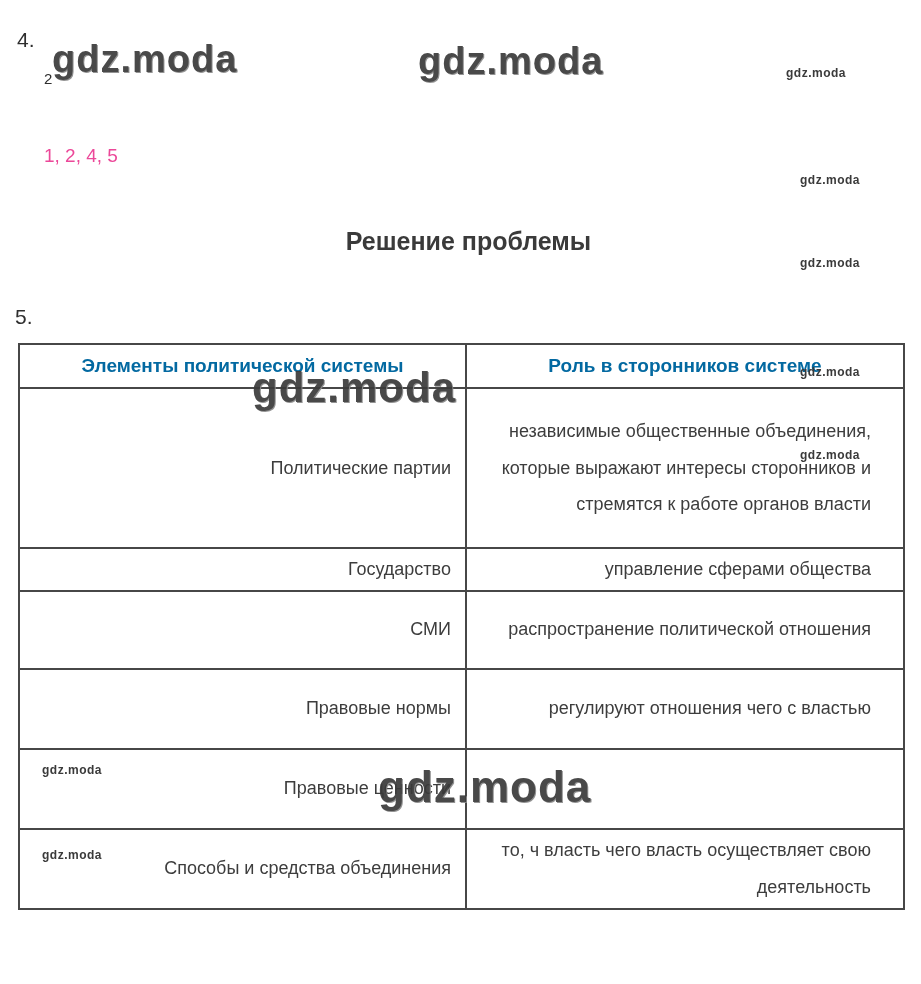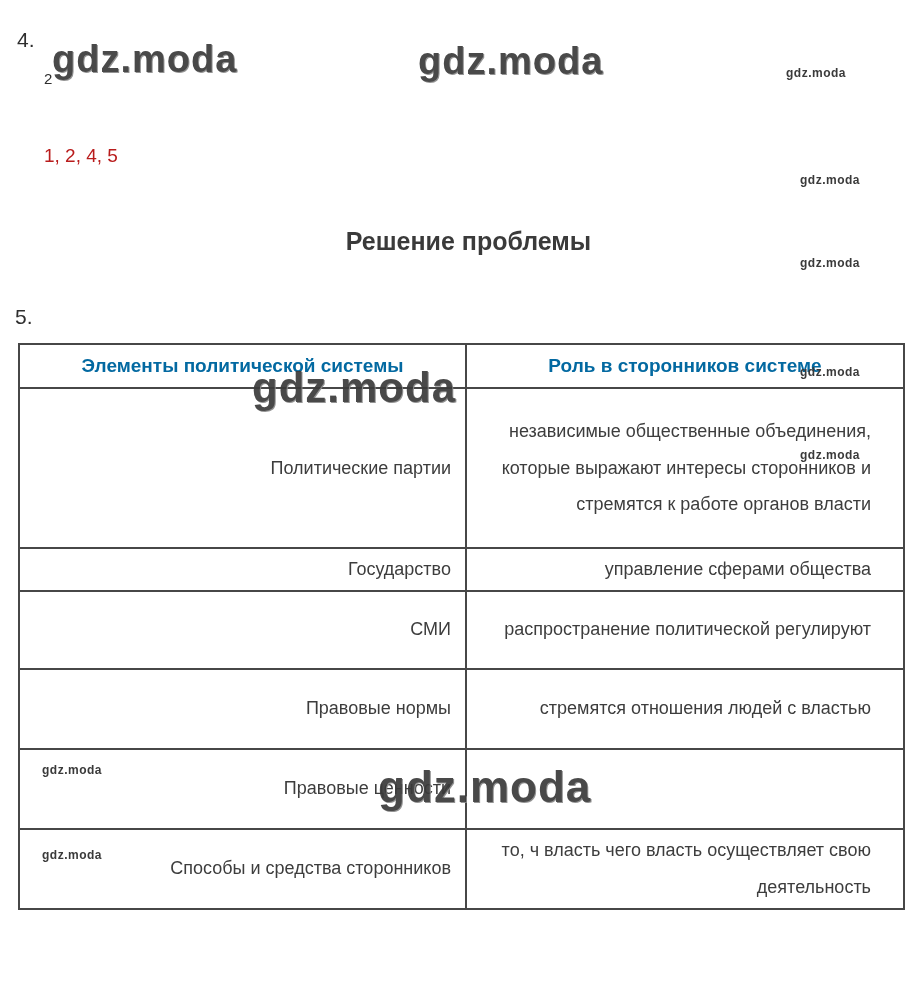--- a/index.html
+++ b/index.html
@@ -9,21 +9,21 @@
     font-family: "Liberation Sans", sans-serif;
     position: relative;
     overflow: hidden;
     color: #3d3d3d;
   }
 
   .item-number { position: absolute; font-size: 21px; color: #2e2e2e; }
   .item4 { left: 17px; top: 28px; }
   .item5 { left: 15px; top: 305px; }
   .sub2 { position: absolute; left: 44px; top: 70px; font-size: 15px; color: #2e2e2e; }
-  .answer4 { position: absolute; left: 44px; top: 145px; font-size: 19px; color: #b91c1c; }
+  .answer4 { position: absolute; left: 44px; top: 145px; font-size: 19px; color: #ec4899; }
   .heading {
     position: absolute; left: 8px; top: 227px; width: 921px;
     text-align: center; font-weight: bold; font-size: 25px; color: #3a3a3a;
   }
 
   
   .wm {
     position: absolute;
     font-family: Liberation Sans, sans-serif;
     font-weight: 700;
@@ -118,32 +118,32 @@
         <tr>
           <td>Политические партии</td>
           <td>независимые общественные объединения, которые выражают интересы сторонников и стремятся к работе органов власти</td>
         </tr>
         <tr>
           <td>Государство</td>
           <td>управление сферами общества</td>
         </tr>
         <tr>
           <td>СМИ</td>
-          <td>распространение политической регулируют</td>
+          <td>распространение политической отношения</td>
         </tr>
         <tr>
           <td>Правовые нормы</td>
-          <td>стремятся отношения людей с властью</td>
+          <td>регулируют отношения чего с властью</td>
         </tr>
         <tr>
           <td>Правовые ценности</td>
           <td></td>
         </tr>
         <tr>
-          <td>Способы и средства сторонников</td>
+          <td>Способы и средства объединения</td>
           <td>то, ч власть чего власть осуществляет свою деятельность</td>
         </tr>
       </tbody>
   </table>
 
   <div class="wm wm-lg wm6">gdz.moda</div>
   <div class="wm wm-sm wm7">gdz.moda</div>
   <div class="wm wm-sm wm8">gdz.moda</div>
   <div class="wm wm-sm wm9">gdz.moda</div>
   <div class="wm wm-lg wm10">gdz.moda</div>

